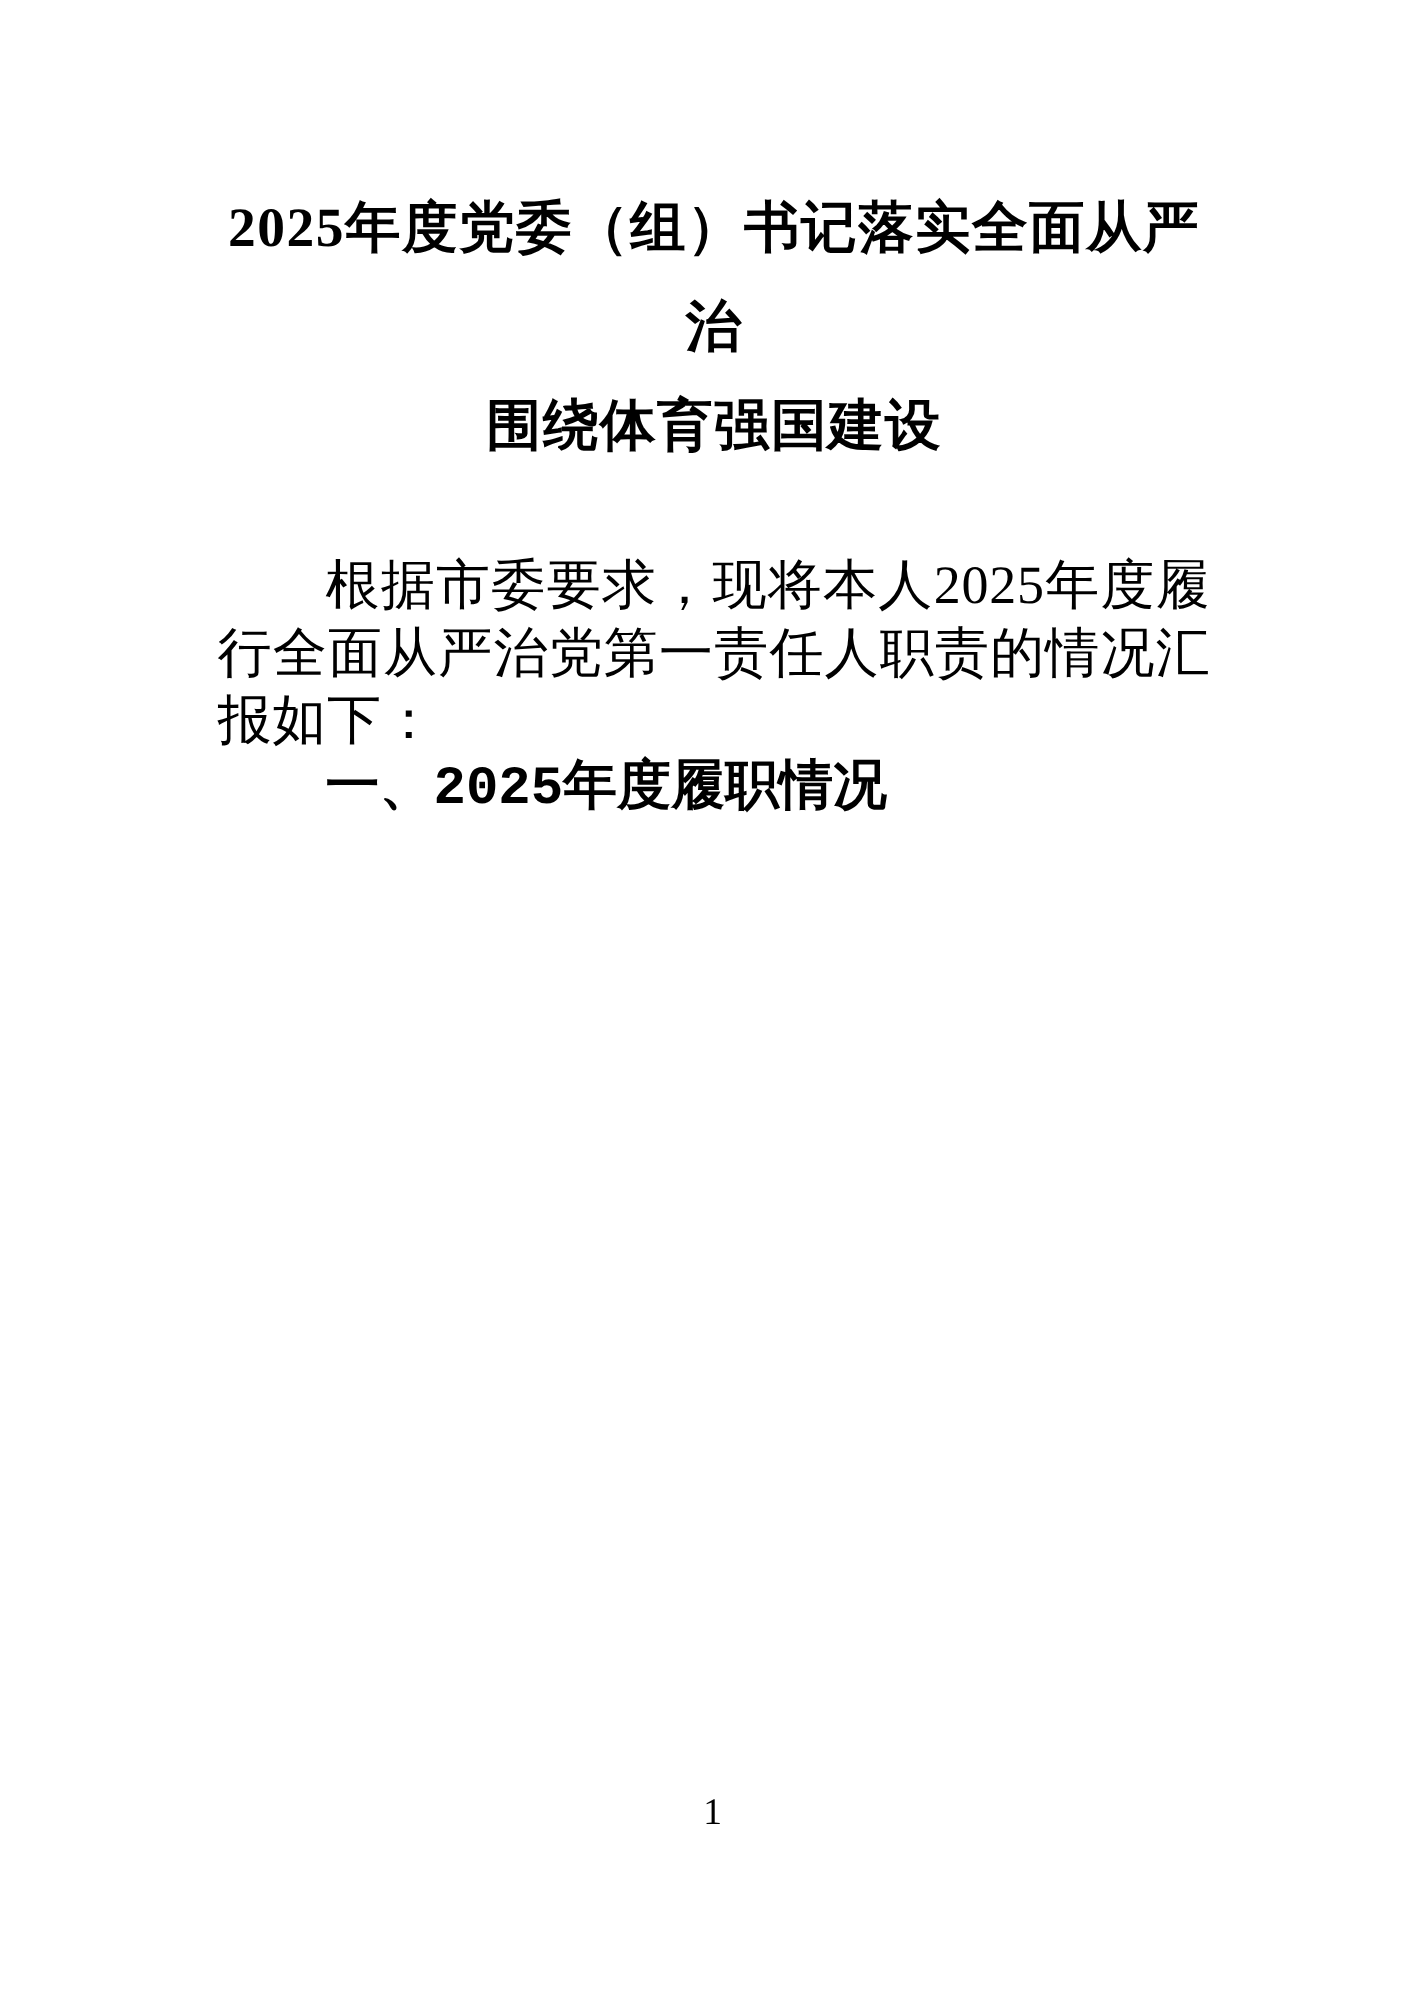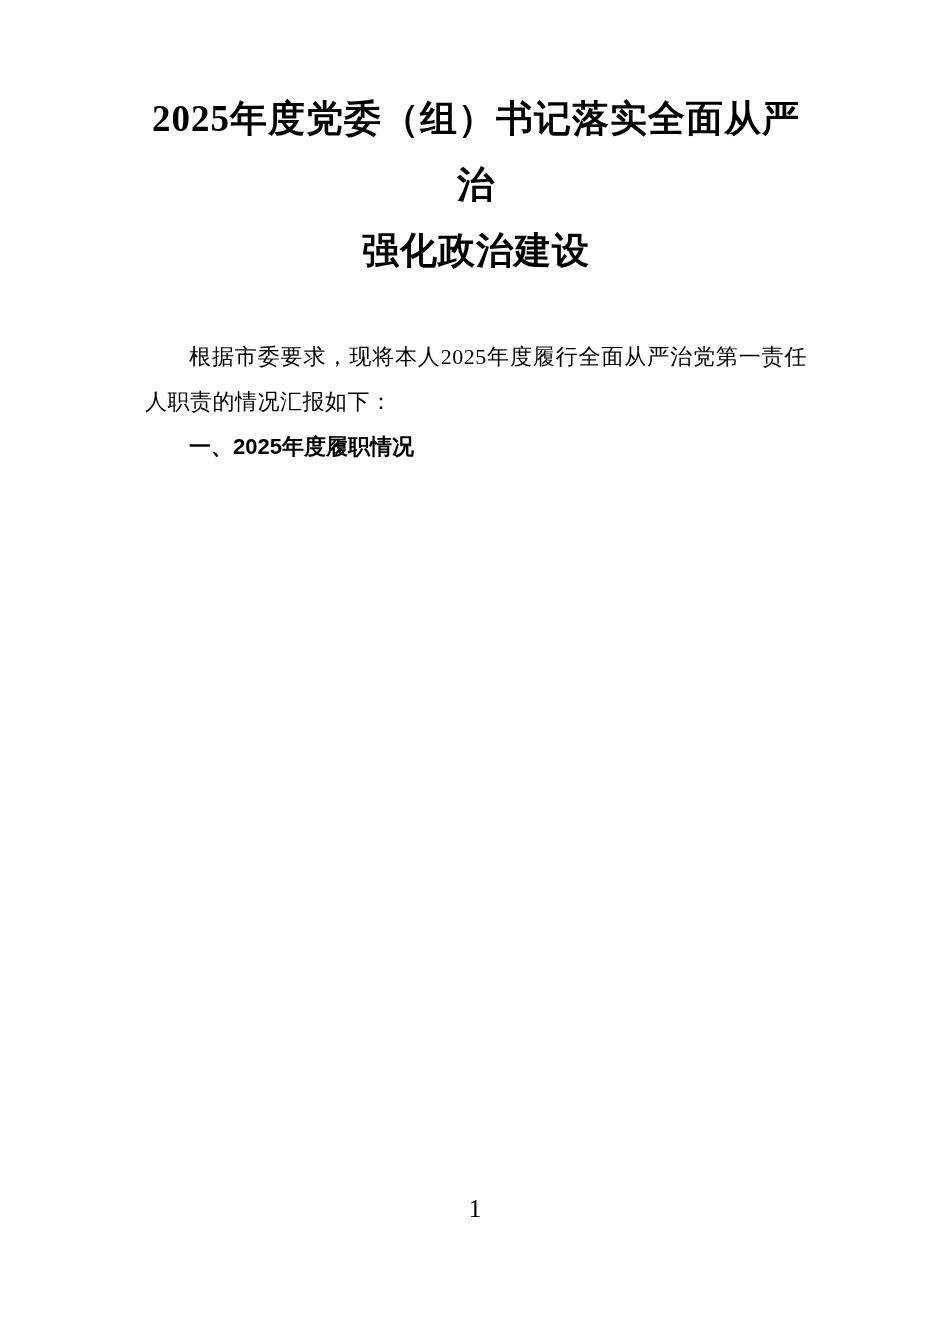--- a/index.html
+++ b/index.html
@@ -12,66 +12,66 @@
     height: 1344px;
     position: relative;
     overflow: hidden;
     color: #000000;
     font-family: "Liberation Serif", "DejaVu Serif", serif;
   }
   .page {
     position: absolute;
     inset: 0;
     box-sizing: border-box;
-    padding: 86px 143px 0 145px;
+    padding: 120px 143px 0 145px;
   }
   .doc-title {
     margin: 0 0 50px 0;
     font-size: 37px;
     font-weight: bold;
     line-height: 66px;
     text-align: center;
     letter-spacing: 1px;
     font-family: "Liberation Serif", "DejaVu Serif", serif;
   }
   .doc-title .title-line {
     display: block;
   }
   .para {
     margin: 0;
-    font-size: 22px;
+    font-size: 36px;
     line-height: 45px;
     text-align: justify;
     text-indent: 2em;
     letter-spacing: 0.5px;
     word-break: break-all;
   }
   .para.heading {
     font-weight: bold;
     letter-spacing: 0;
-    font-family: Liberation Sans, sans-serif;
+    font-family: Liberation Mono, monospace;
   }
   .page-number {
     position: absolute;
     bottom: 120px;
     left: 0;
     right: 0;
     text-align: center;
     font-size: 25px;
     line-height: 30px;
   }
 </style>
 </head>
 <body>
 
 <div class="page">
 
   <h1 class="doc-title">
     <span class="title-line">2025年度党委（组）书记落实全面从严治</span>
-    <span class="title-line">强化政治建设</span>
+    <span class="title-line">围绕体育强国建设</span>
   </h1>
 
   <p class="para">根据市委要求，现将本人2025年度履行全面从严治党第一责任人职责的情况汇报如下：</p>
 
   <p class="para heading">一、2025年度履职情况</p>
 
 
 
   <div class="page-number">1</div>
 

